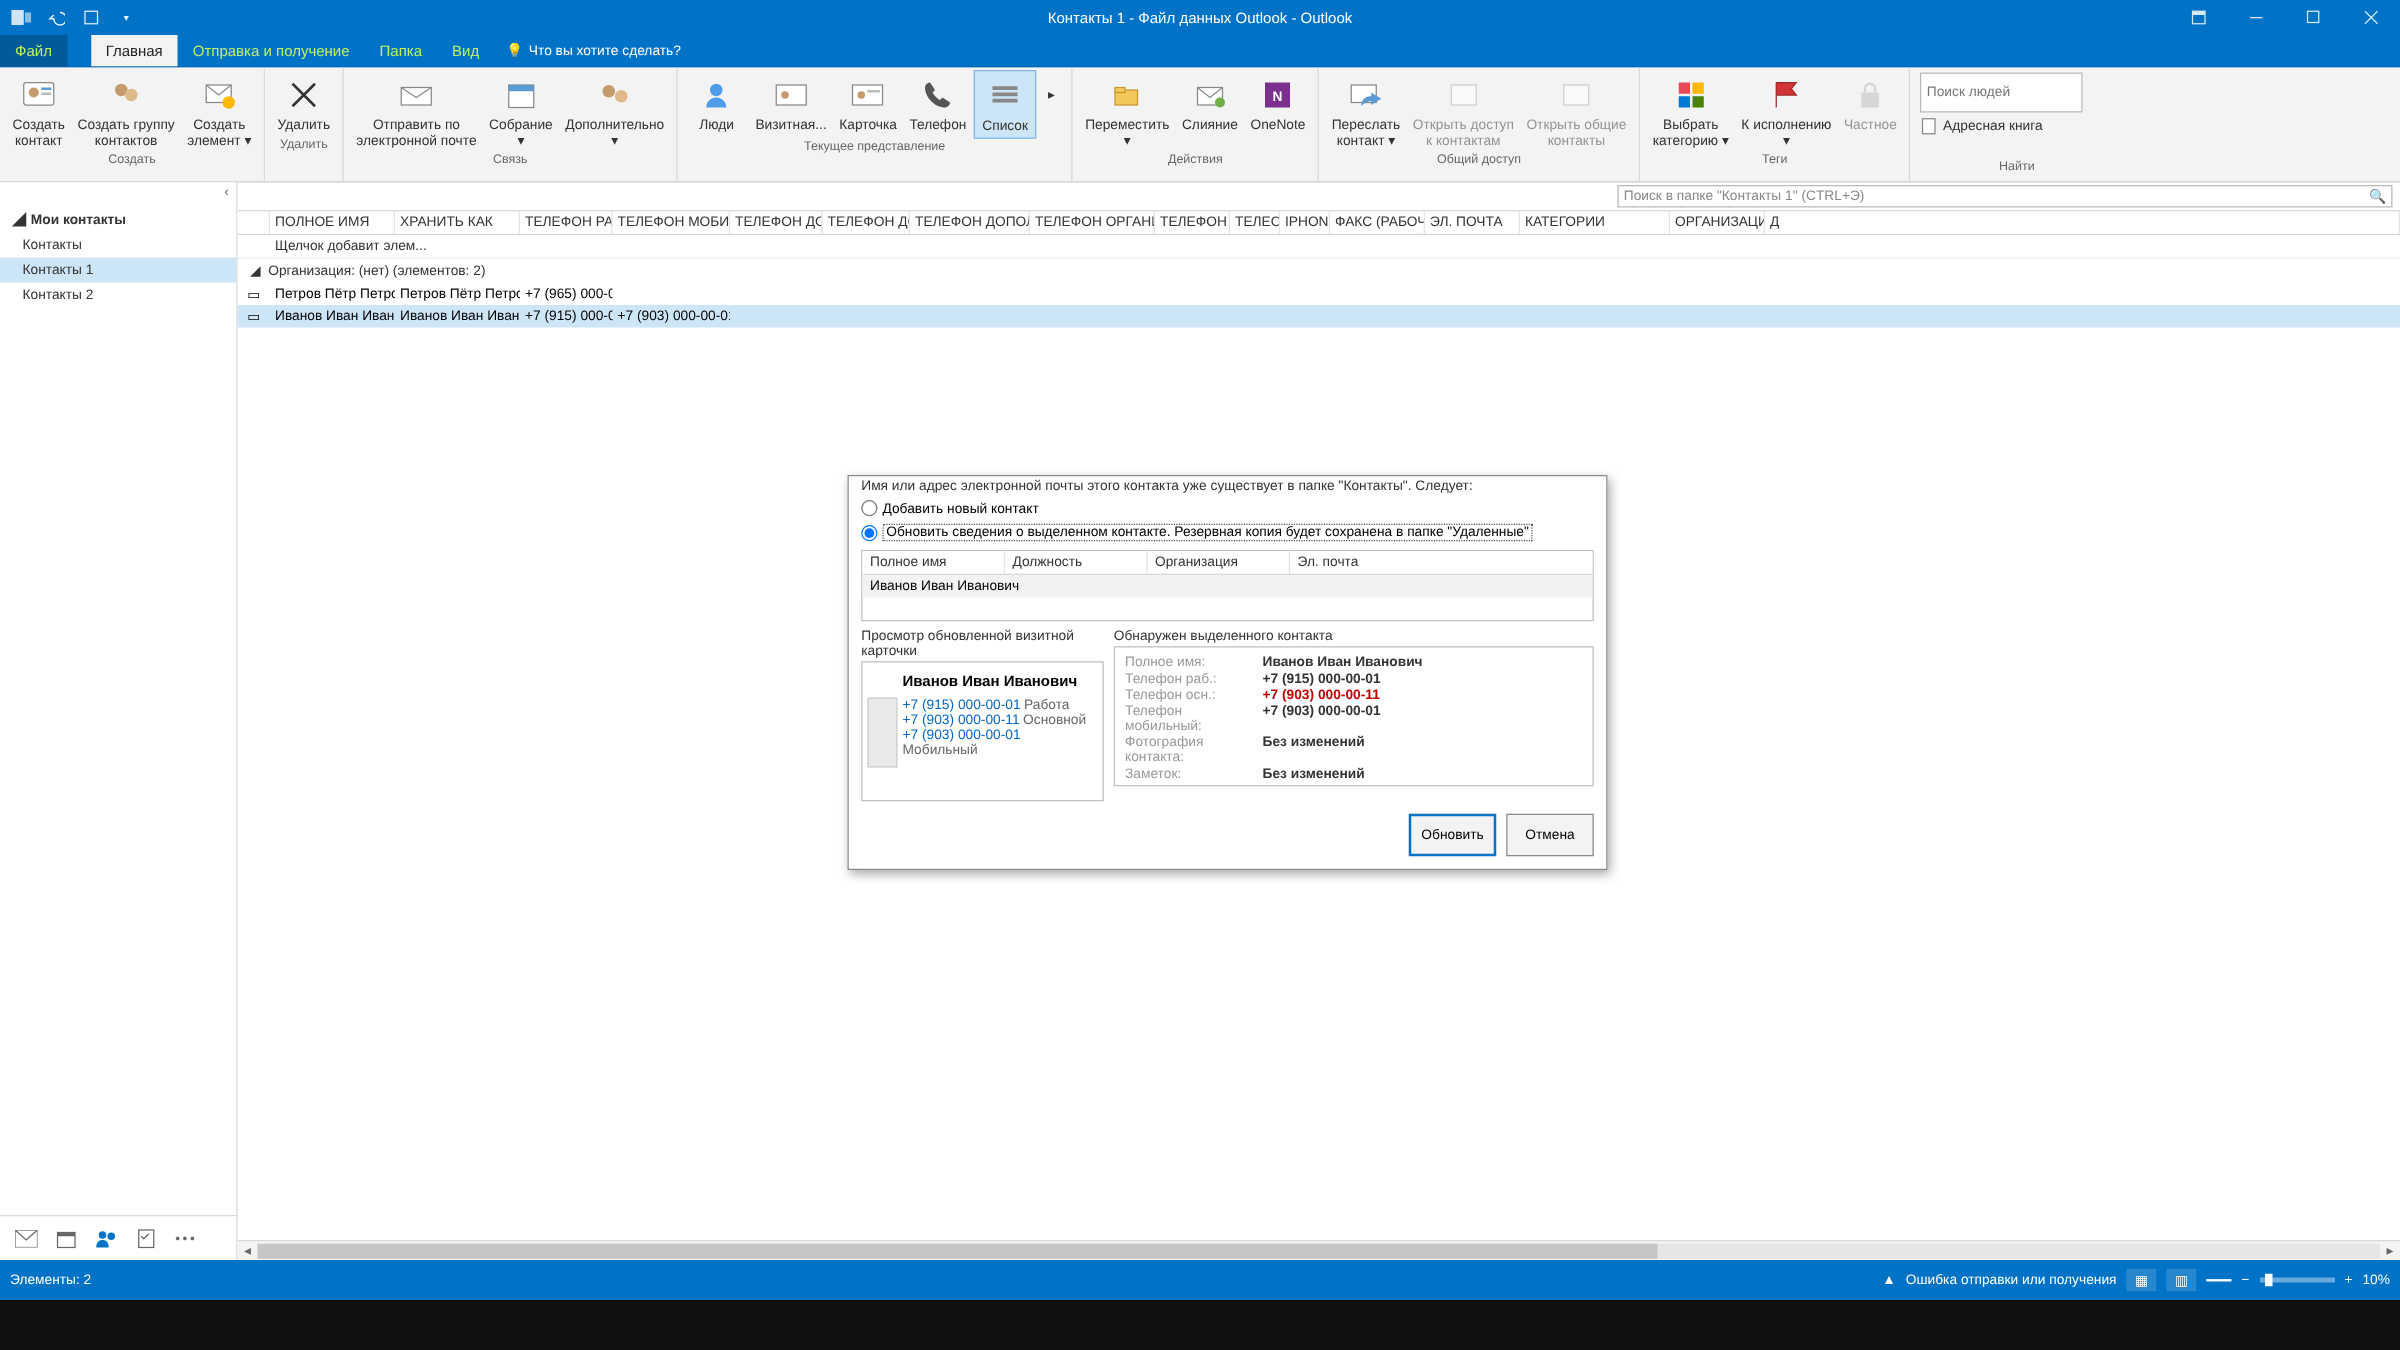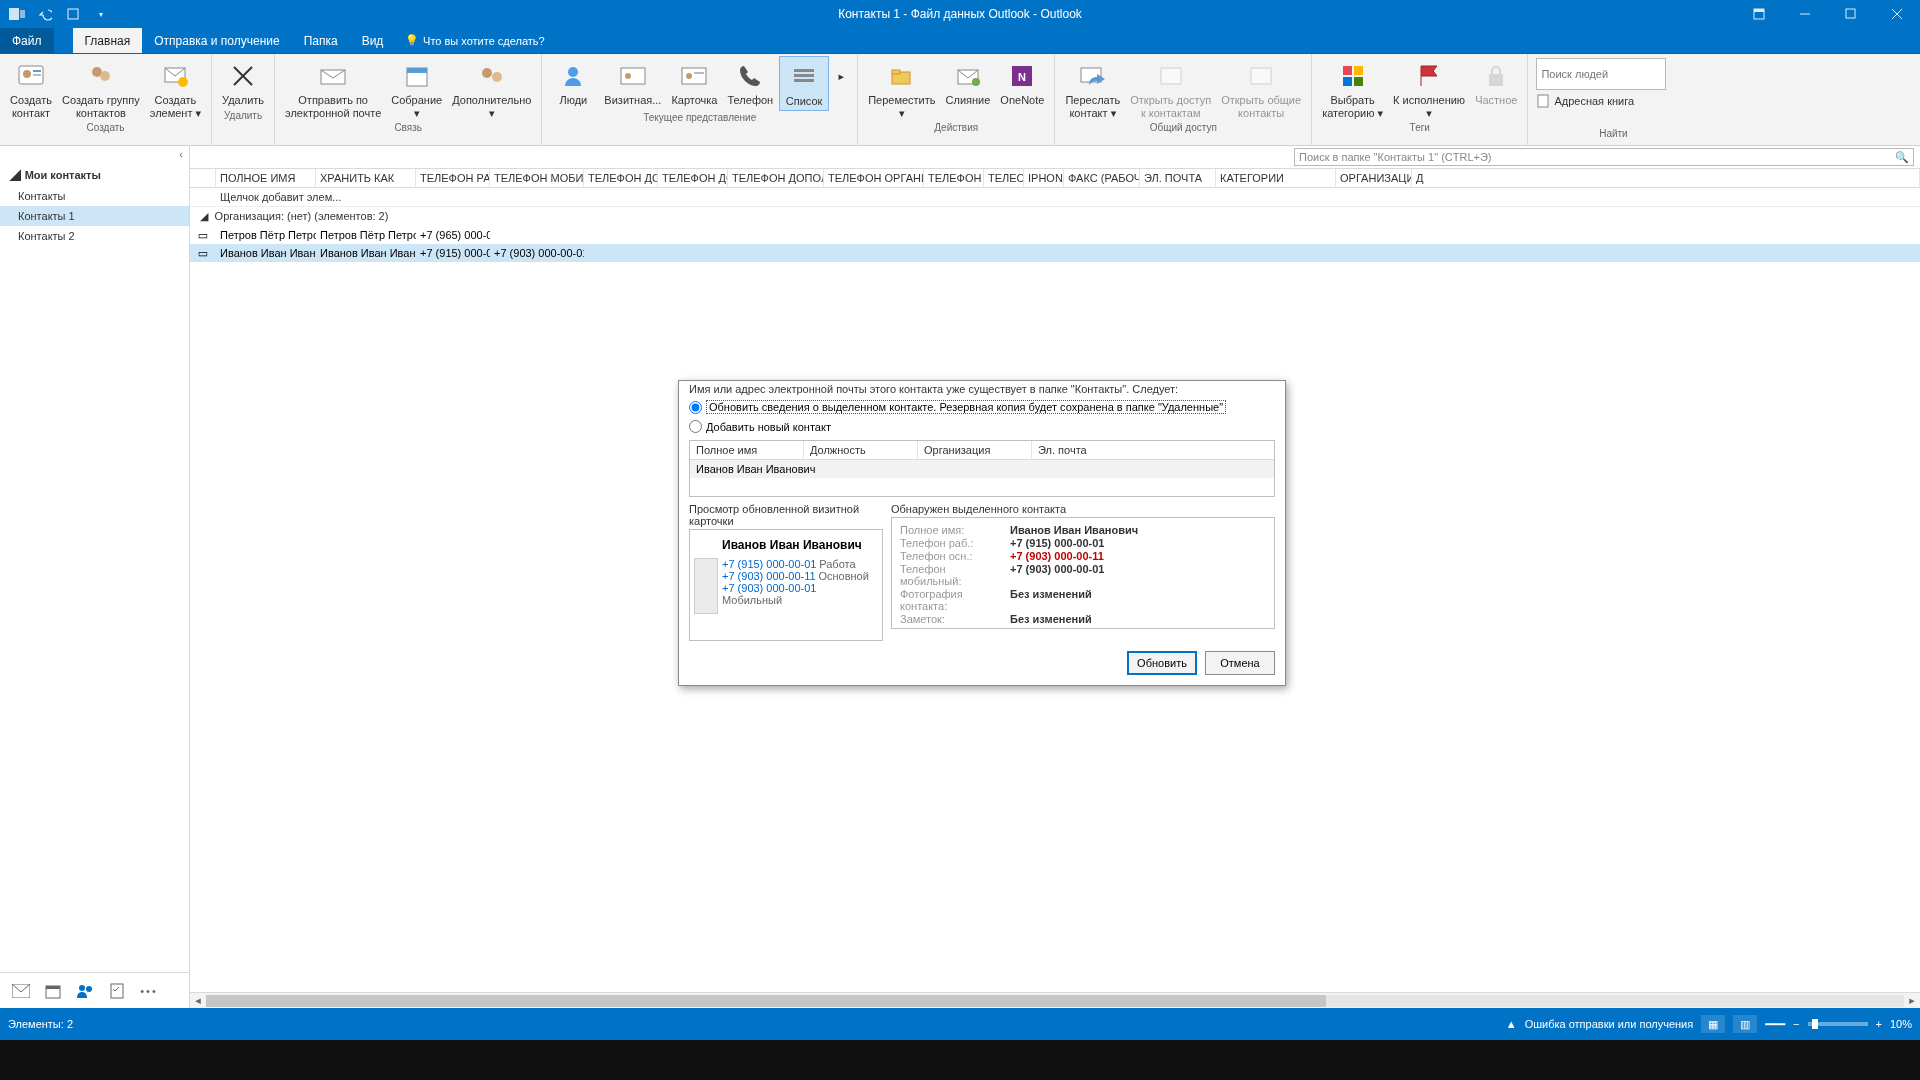--- a/index.html
+++ b/index.html
@@ -4,21 +4,21 @@
 <style>
 *{box-sizing:border-box;margin:0;padding:0;font-family:"Segoe UI",Tahoma,sans-serif;font-size:11px;}
 body{width:1920px;height:1080px;background:#fff;overflow:hidden;display:flex;flex-direction:column;}
 .titlebar{height:28px;background:#0173c7;color:#fff;display:flex;align-items:center;position:relative;}
 .titlebar .qat{display:flex;align-items:center;gap:6px;padding-left:6px;}
 .titlebar .qat .qbtn{width:22px;height:22px;display:flex;align-items:center;justify-content:center;opacity:.9;}
 .titlebar .app-title{position:absolute;left:50%;transform:translateX(-50%);font-size:12px;}
 .titlebar .win-controls{margin-left:auto;display:flex;}
 .titlebar .win-controls .wbtn{width:46px;height:28px;display:flex;align-items:center;justify-content:center;opacity:.85;}
 .tabrow{height:26px;background:#0173c7;display:flex;align-items:stretch;border-bottom:1px solid #0067b3;}
-.tabrow .tab{padding:0 12px;color:#ffffff;display:flex;align-items:center;font-size:12px;}
+.tabrow .tab{padding:0 12px;color:#bef264;display:flex;align-items:center;font-size:12px;}
 .tabrow .tab.active{background:#f3f3f3;color:#222;margin-left:19px;}
 .tabrow .tab.file{background:#015a9a;}
 .tabrow .help{display:flex;align-items:center;color:#fff;gap:4px;padding:0 10px;}
 .ribbon{height:92px;background:#f3f3f3;border-bottom:1px solid #d0d0d0;display:flex;}
 .rgroup{border-right:1px solid #d9d9d9;padding:2px 6px 0 6px;display:flex;flex-direction:column;}
 .rgroup .buttons{display:flex;gap:2px;}
 .rgroup .glabel{text-align:center;color:#666;font-size:10px;padding:1px 0 2px 0;}
 .rbtn{display:flex;flex-direction:column;align-items:center;justify-content:flex-start;min-width:50px;padding:2px 4px;text-align:center;line-height:1.15;color:#333;}
 .rbtn .ico{width:32px;height:32px;margin:2px auto 2px auto;display:flex;align-items:center;justify-content:center;}
 .rbtn.selected{background:#cde6f7;border:1px solid #7eb4ea;}
@@ -72,21 +72,21 @@
 .dialog .card{border:1px solid #bfbfbf;height:112px;padding:8px 8px 8px 32px;position:relative;}
 .dialog .card .avatar{position:absolute;left:4px;top:28px;width:24px;height:56px;background:#eaeaea;border:1px solid #ccc;}
 .dialog .card .cname{font-weight:600;font-size:12px;margin-bottom:6px;}
 .dialog .card .cline{font-size:10px;color:#0066cc;}
 .dialog .card .cline .lbl{color:#666;}
 .dialog .changes{border:1px solid #bfbfbf;height:112px;padding:6px 8px;font-size:10px;display:grid;grid-template-columns:110px auto;row-gap:1px;}
 .dialog .changes .k{color:#999;}
 .dialog .changes .v{color:#333;font-weight:600;}
 .dialog .changes .v.red{color:#c00000;}
 .dialog .dbtns{display:flex;justify-content:flex-end;gap:8px;padding:10px;}
-.dialog .dbtns button{min-width:70px;height:24px;border:1px solid #8a8a8a;background:#f3f3f3;font-size:11px;}
+.dialog .dbtns button{min-width:70px;height:34px;border:1px solid #8a8a8a;background:#f3f3f3;font-size:11px;}
 .dialog .dbtns button.primary{border:2px solid #0173c7;}
 svg{display:block;}
 </style>
 </head>
 <body>
 
 <div class="titlebar">
   <div class="qat">
     <div class="qbtn">
         <svg width="16" height="16">
@@ -486,26 +486,26 @@
       <div class="track">
           <div class="thumb"></div>
         </div>
       <div class="arr">▸</div>
     </div>
 
     <div class="dialog">
       <div class="dbody">
         <div class="msg">Имя или адрес электронной почты этого контакта уже существует в папке "Контакты". Следует:</div>
         <label class="radio">
+            <input type="radio" name="dup" style="">
+            <span>Добавить новый контакт</span>
+          </label>
+        <label class="radio">
             <input type="radio" name="dup" checked="" style="">
             <span class="dotted">Обновить сведения о выделенном контакте. Резервная копия будет сохранена в папке "Удаленные"</span>
-          </label>
-        <label class="radio">
-            <input type="radio" name="dup" style="">
-            <span>Добавить новый контакт</span>
           </label>
         <div class="duptbl">
           <div class="hdr">
             <div class="hc" style="width:114px">Полное имя</div>
             <div class="hc" style="width:114px">Должность</div>
             <div class="hc" style="width:114px">Организация</div>
             <div class="hc" style="flex:1;border-right:none">Эл. почта</div>
           </div>
           <div class="row">Иванов Иван Иванович</div>
           <div style="height:18px"></div>

